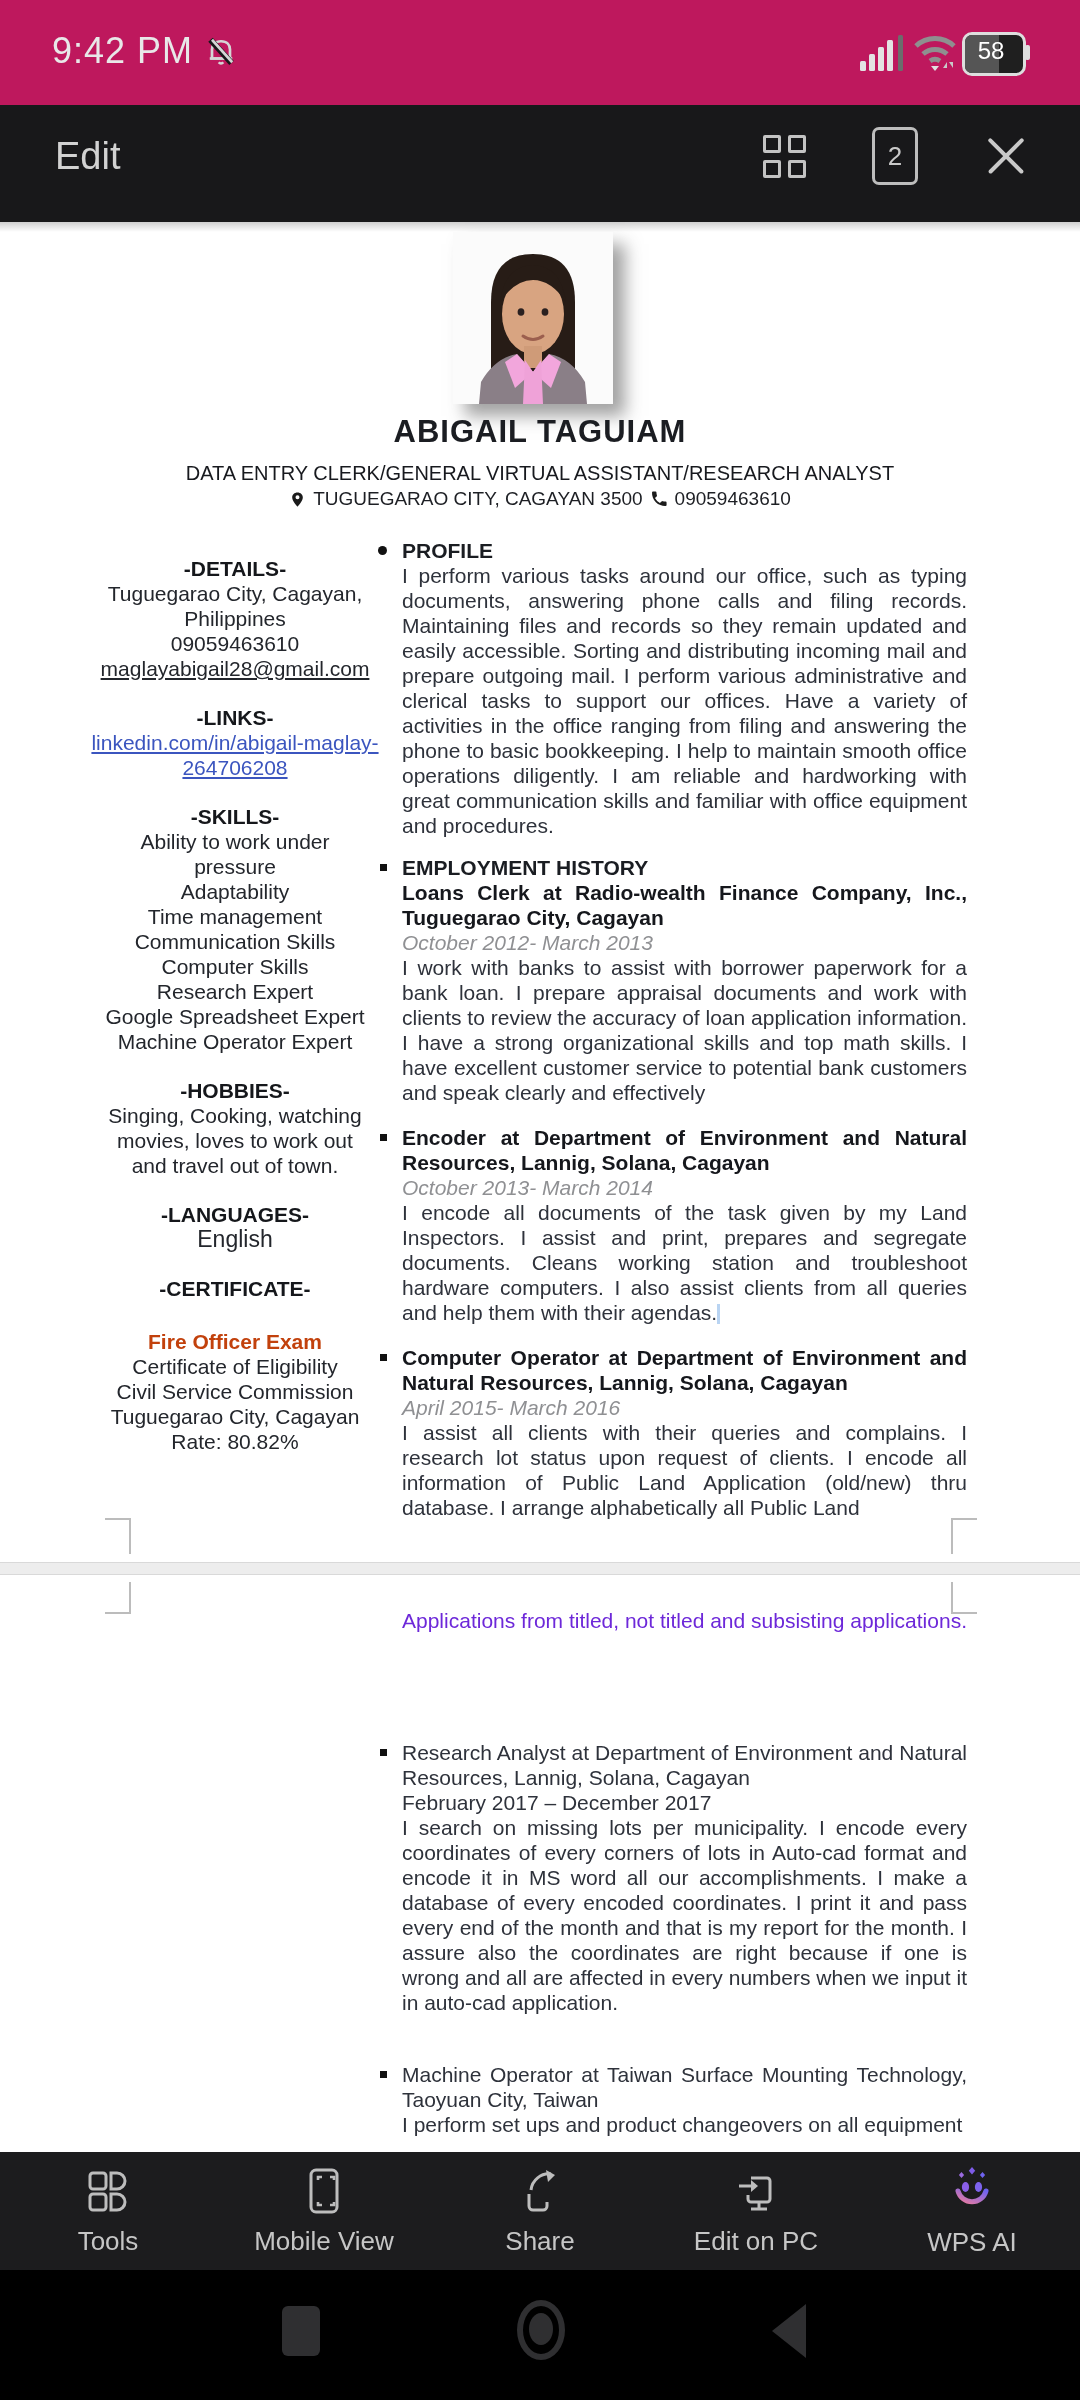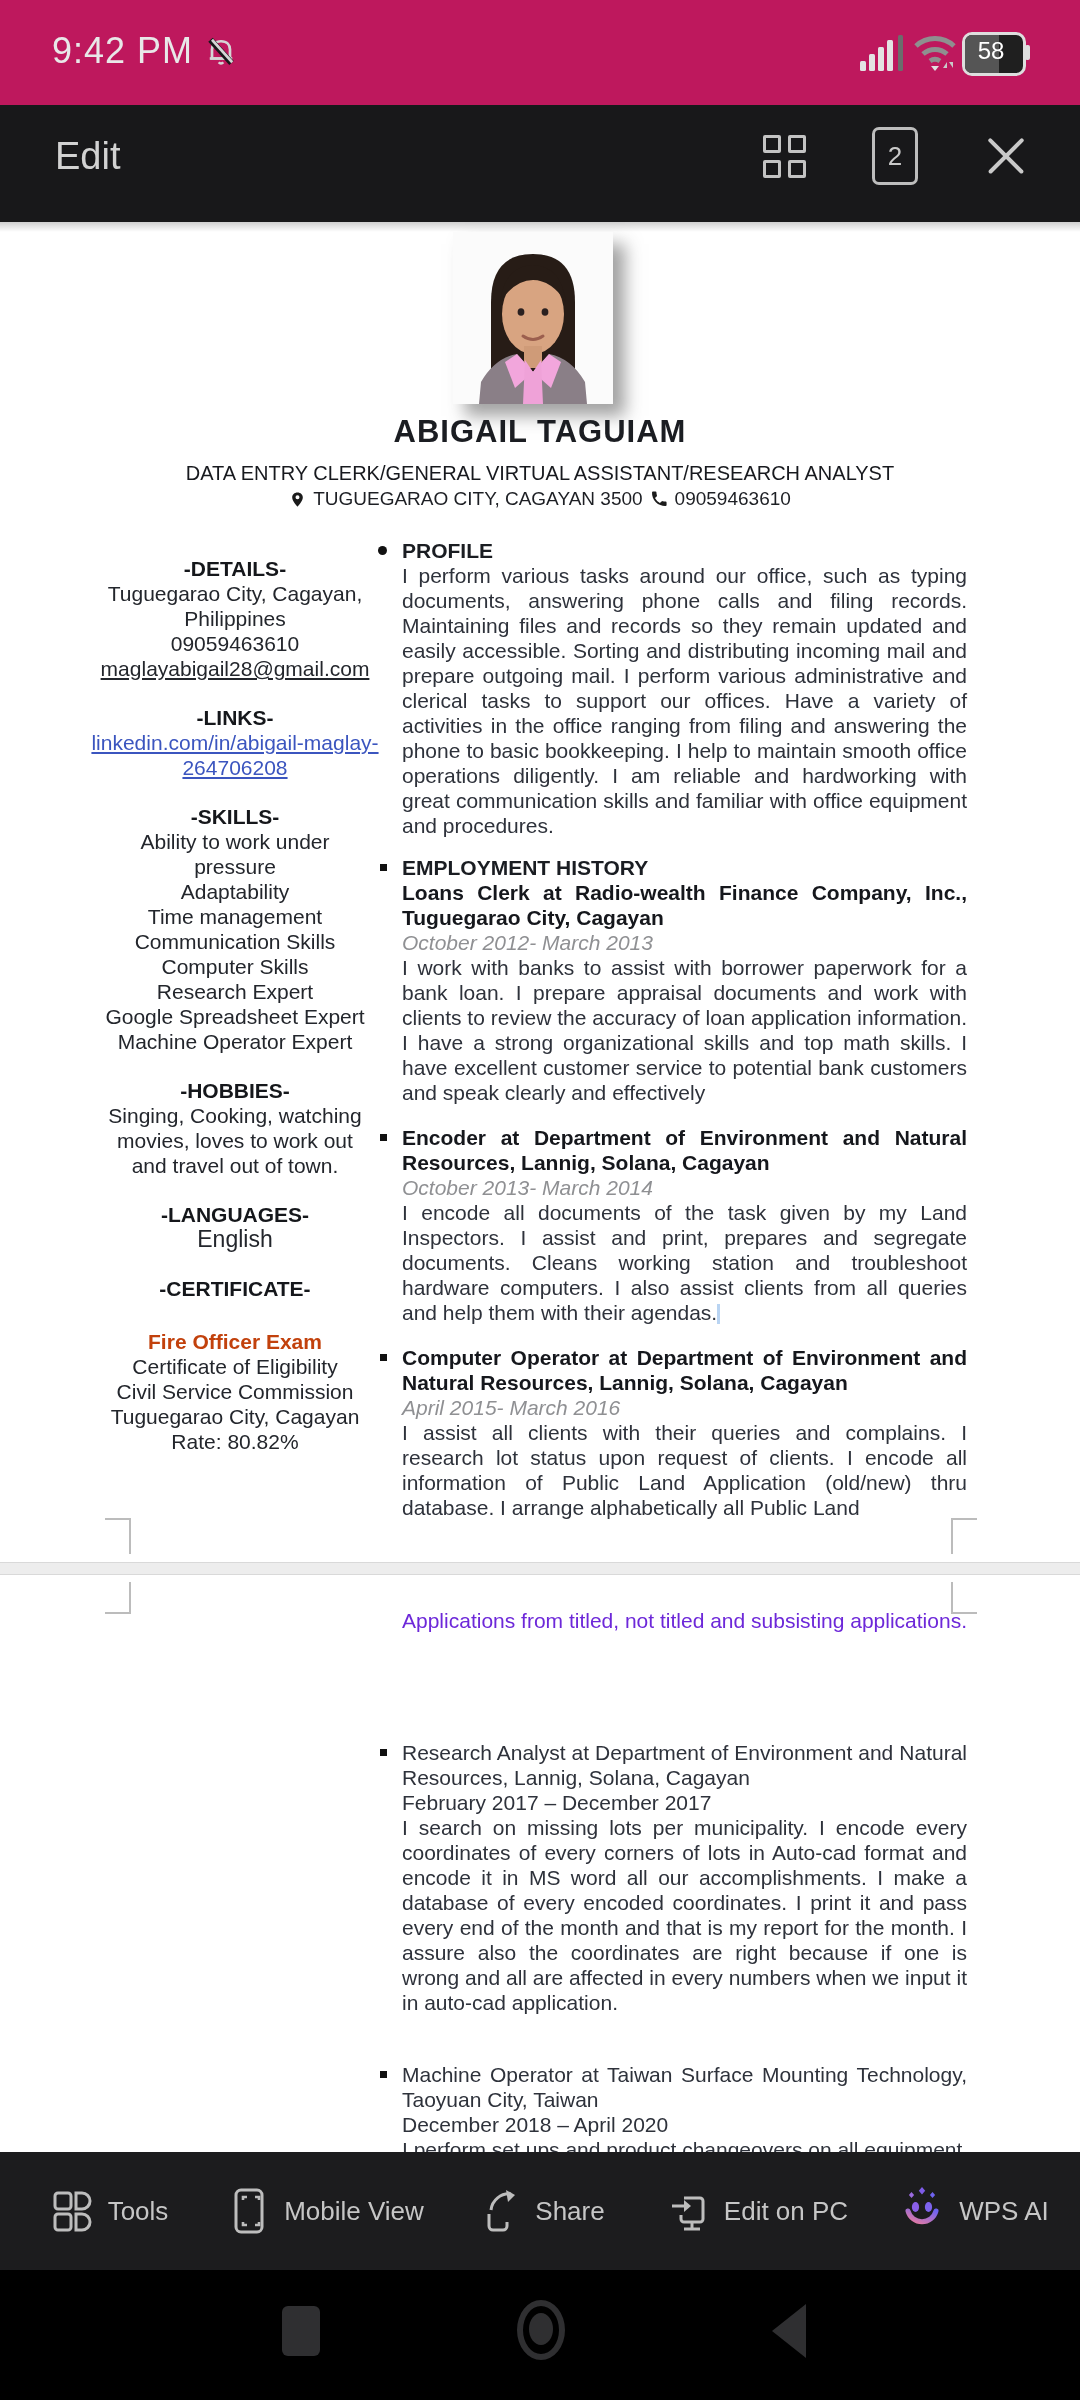--- a/index.html
+++ b/index.html
@@ -78,21 +78,21 @@
              border-top:1px solid #d9d9d9;border-bottom:1px solid #d9d9d9;}
   .cmark{position:absolute;width:24px;}
   .cm-p1l{left:105px;top:1296px;height:34px;border-top:2px solid #bcbcbc;border-right:2px solid #bcbcbc;}
   .cm-p1r{left:951px;top:1296px;height:34px;border-top:2px solid #bcbcbc;border-left:2px solid #bcbcbc;}
   .cm-p2l{left:105px;top:1360px;height:30px;border-bottom:2px solid #bcbcbc;border-right:2px solid #bcbcbc;}
   .cm-p2r{left:951px;top:1360px;height:30px;border-bottom:2px solid #bcbcbc;border-left:2px solid #bcbcbc;}
 
   
   .toolbar{position:absolute;left:0;top:2152px;width:1080px;height:118px;background:#1c1c1e;
            display:flex;}
-  .tb-item{flex:1;display:flex;flex-direction:row;align-items:center;justify-content:center;gap:10px;
+  .tb-item{flex:1;display:flex;flex-direction:column;align-items:center;justify-content:center;gap:10px;
            cursor:pointer;}
   .tb-label{color:#c6c6c6;font-size:26px;}
 
   
   .navbar{position:absolute;left:0;top:2270px;width:1080px;height:130px;background:#000;}
   .nav-square{position:absolute;left:282px;top:36px;width:38px;height:50px;background:#2f2f31;border-radius:6px;}
   .nav-home{position:absolute;left:517px;top:30px;width:48px;height:60px;border:6px solid #2f2f31;
             border-radius:50%;box-sizing:border-box;}
   .nav-home i{position:absolute;left:6px;top:7px;width:24px;height:32px;background:#2f2f31;border-radius:50%;}
   .nav-back{position:absolute;left:772px;top:34px;width:0;height:0;border-top:27px solid transparent;
@@ -275,21 +275,20 @@
     <div class="p2-research bullet-item">
       <span class="sq"></span>
       <div class="jobtitle">Research Analyst at Department of Environment and Natural Resources, Lannig, Solana, Cagayan</div>
       <div class="dates">February 2017 – December 2017</div>
       <div>I search on missing lots per municipality. I encode every coordinates of every corners of lots in Auto-cad format and encode it in MS word all our accomplishments. I make a database of every encoded coordinates. I print it and pass every end of the month and that is my report for the month. I assure also the coordinates are right because if one is wrong and all are affected in every numbers when we input it in auto-cad application.</div>
     </div>
 
     <div class="p2-machine bullet-item">
       <span class="sq"></span>
       <div class="jobtitle">Machine Operator at Taiwan Surface Mounting Technology, Taoyuan City, Taiwan</div>
-      <div class="dates">December 2018 – April 2020</div>
       <div>I perform set ups and product changeovers on all equipment</div>
     </div>
   </div>
 
   <div class="toolbar">
     <div class="tb-item">
       <svg width="50" height="50" viewBox="0 0 50 50">
         <rect x="7" y="7" width="16" height="16" rx="3" fill="none" stroke="#bdbdbd" stroke-width="3"></rect>
         <path d="M28 7 h6 a8 8 0 0 1 8 8 a8 8 0 0 1 -8 8 h-6 Z" fill="none" stroke="#bdbdbd" stroke-width="3"></path>
         <rect x="7" y="28" width="16" height="16" rx="3" fill="none" stroke="#bdbdbd" stroke-width="3"></rect>

